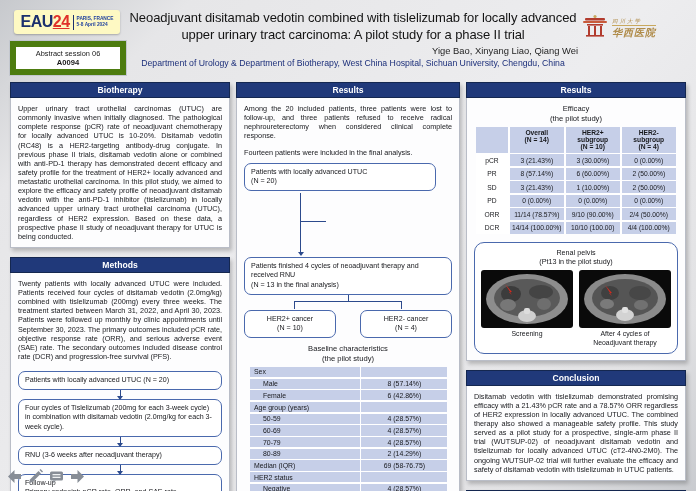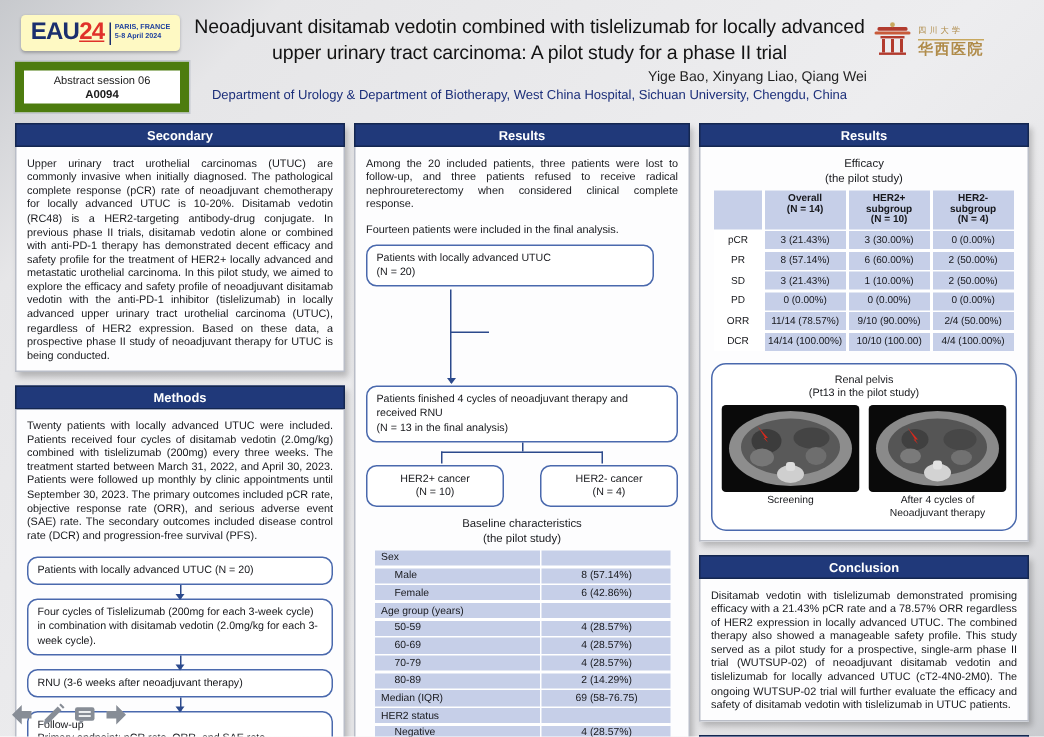--- a/index.html
+++ b/index.html
@@ -21,21 +21,21 @@
   .eau-loc .l1{font-size:4.8px;font-weight:700;color:#1d3f9e;line-height:1.2;}
   .eau-loc .l2{font-size:4.8px;font-weight:700;color:#1d3f9e;line-height:1.2;}
   .abstract-box{margin:7px 0 0 4px;width:104px;background:#fff;border:6px solid #4d7c0f;
     outline:1px solid #c3c7cf;text-align:center;padding:2px 0;}
   .abstract-box .a1{font-size:7.4px;color:#1a1a1a;}
   .abstract-box .a2{font-size:7.6px;font-weight:700;color:#1a1a1a;}
   .title-block{flex:1 1 auto;text-align:center;padding:6px 4px 0 4px;}
   .title{font-size:13px;font-weight:400;color:#141414;line-height:1.28;letter-spacing:-.1px;}
   .authors{font-size:9.4px;color:#1f1f1f;margin-top:2px;text-align:right;}
   .affil{font-size:8.7px;color:#1c2f7a;margin-top:2px;}
-  .hosp{flex:0 0 auto;width:108px;display:flex;align-items:center;gap:4px;padding-top:10px;}
+  .hosp{flex:0 0 auto;width:108px;display:flex;align-items:center;gap:4px;padding-top:10px;font-style:italic;}
   .hosp-text{display:flex;flex-direction:column;line-height:1.1;}
   .hosp-top{font-size:5.5px;color:#b08c4a;letter-spacing:2px;font-family:"Liberation Serif",serif;}
   .hosp-bot{font-size:10px;font-weight:700;color:#b08c4a;letter-spacing:1px;font-family:"Liberation Serif",serif;}
   .hosp-rule{height:1px;background:#c8a85e;margin:1px 0;}
   
   .cols{display:flex;gap:6px;padding:2px 4px 0 4px;height:392px;}
   .col{display:flex;flex-direction:column;}
   .col.left{width:222px;}
   .col.mid{width:226px;}
   .col.right{width:220px;}
@@ -133,21 +133,21 @@
         <span class="hosp-rule"></span>
         <span class="hosp-bot">华西医院</span>
       </span>
     </div>
   </header>
 
   <main class="cols">
 
     <section class="col left">
       <div class="card">
-        <div class="sec-bar">Secondary</div>
+        <div class="sec-bar">Biotherapy</div>
         <div class="panel">
           <div class="body-text">Upper urinary tract urothelial carcinomas (UTUC) are commonly invasive when initially diagnosed. The pathological complete response (pCR) rate of neoadjuvant chemotherapy for locally advanced UTUC is 10-20%. Disitamab vedotin (RC48) is a HER2-targeting antibody-drug conjugate. In previous phase II trials, disitamab vedotin alone or combined with anti-PD-1 therapy has demonstrated decent efficacy and safety profile for the treatment of HER2+ locally advanced and metastatic urothelial carcinoma. In this pilot study, we aimed to explore the efficacy and safety profile of neoadjuvant disitamab vedotin with the anti-PD-1 inhibitor (tislelizumab) in locally advanced upper urinary tract urothelial carcinoma (UTUC), regardless of HER2 expression. Based on these data, a prospective phase II study of neoadjuvant therapy for UTUC is being conducted.</div>
         </div>
       </div>
 
       <div class="card grow">
         <div class="sec-bar">Methods</div>
         <div class="panel">
           <div class="body-text">Twenty patients with locally advanced UTUC were included. Patients received four cycles of disitamab vedotin (2.0mg/kg) combined with tislelizumab (200mg) every three weeks. The treatment started between March 31, 2022, and April 30, 2023. Patients were followed up monthly by clinic appointments until September 30, 2023. The primary outcomes included pCR rate, objective response rate (ORR), and serious adverse event (SAE) rate. The secondary outcomes included disease control rate (DCR) and progression-free survival (PFS).</div>
           <div style="margin-top:10px;">

